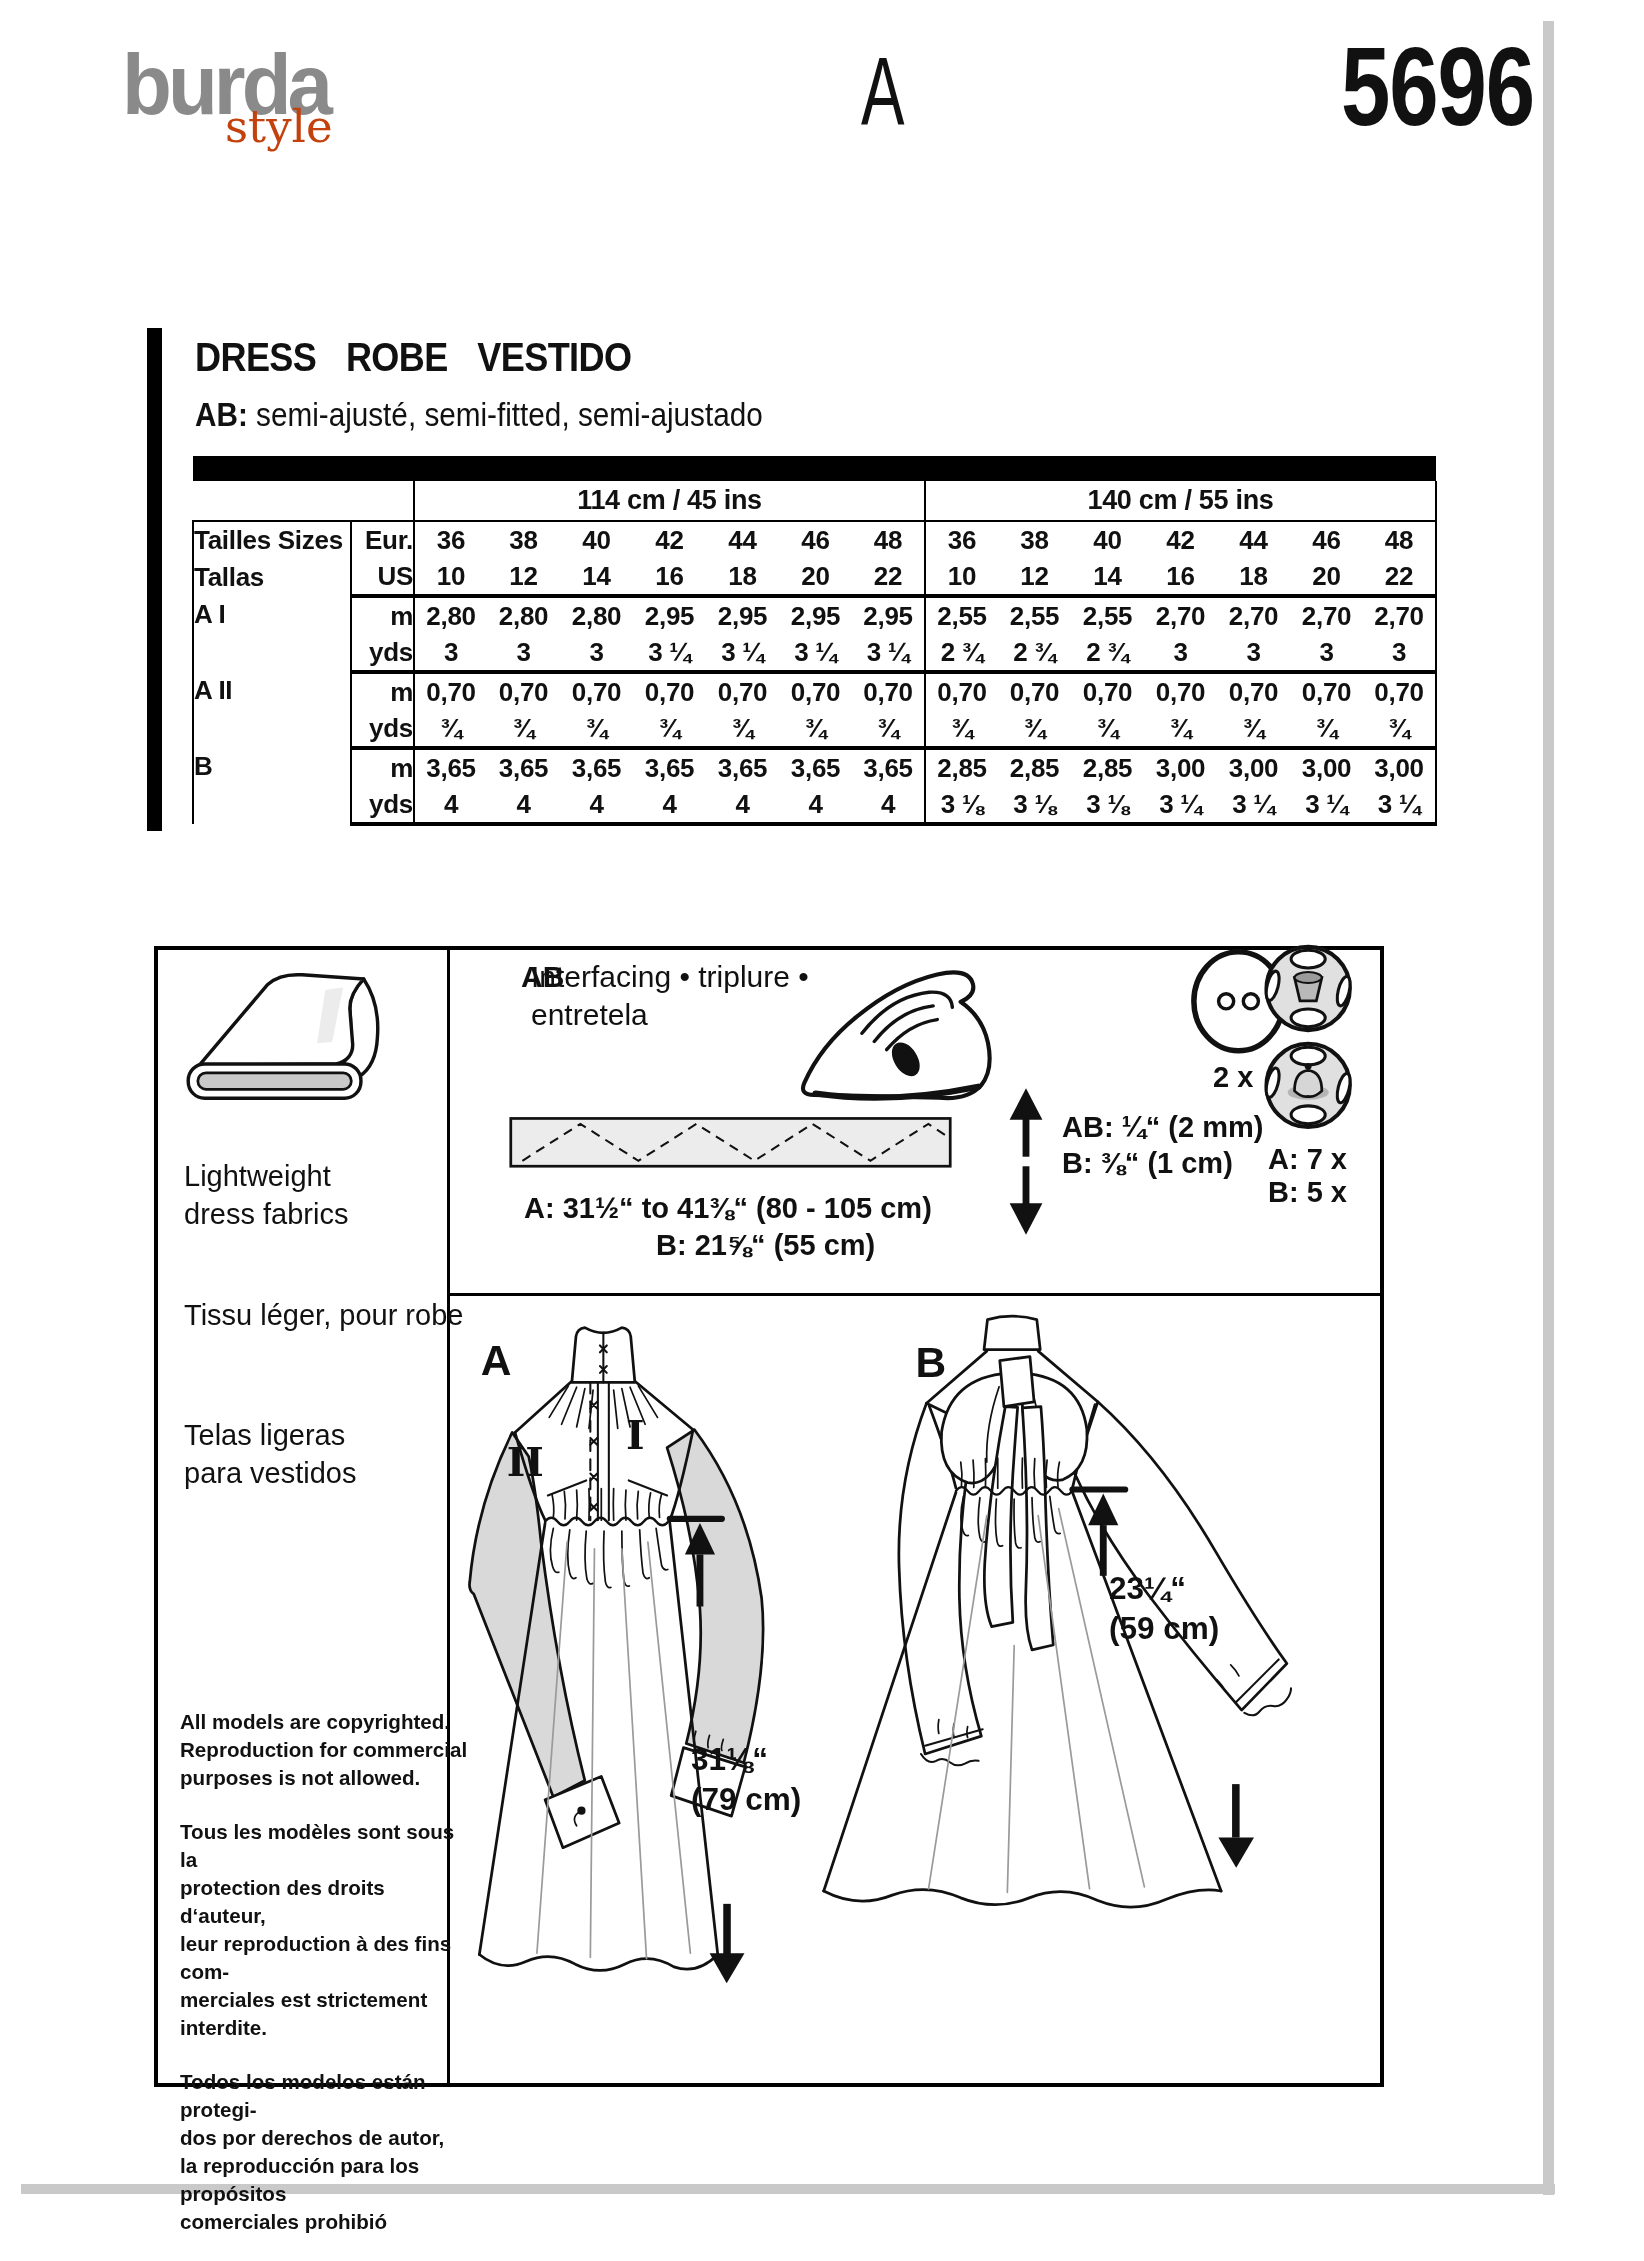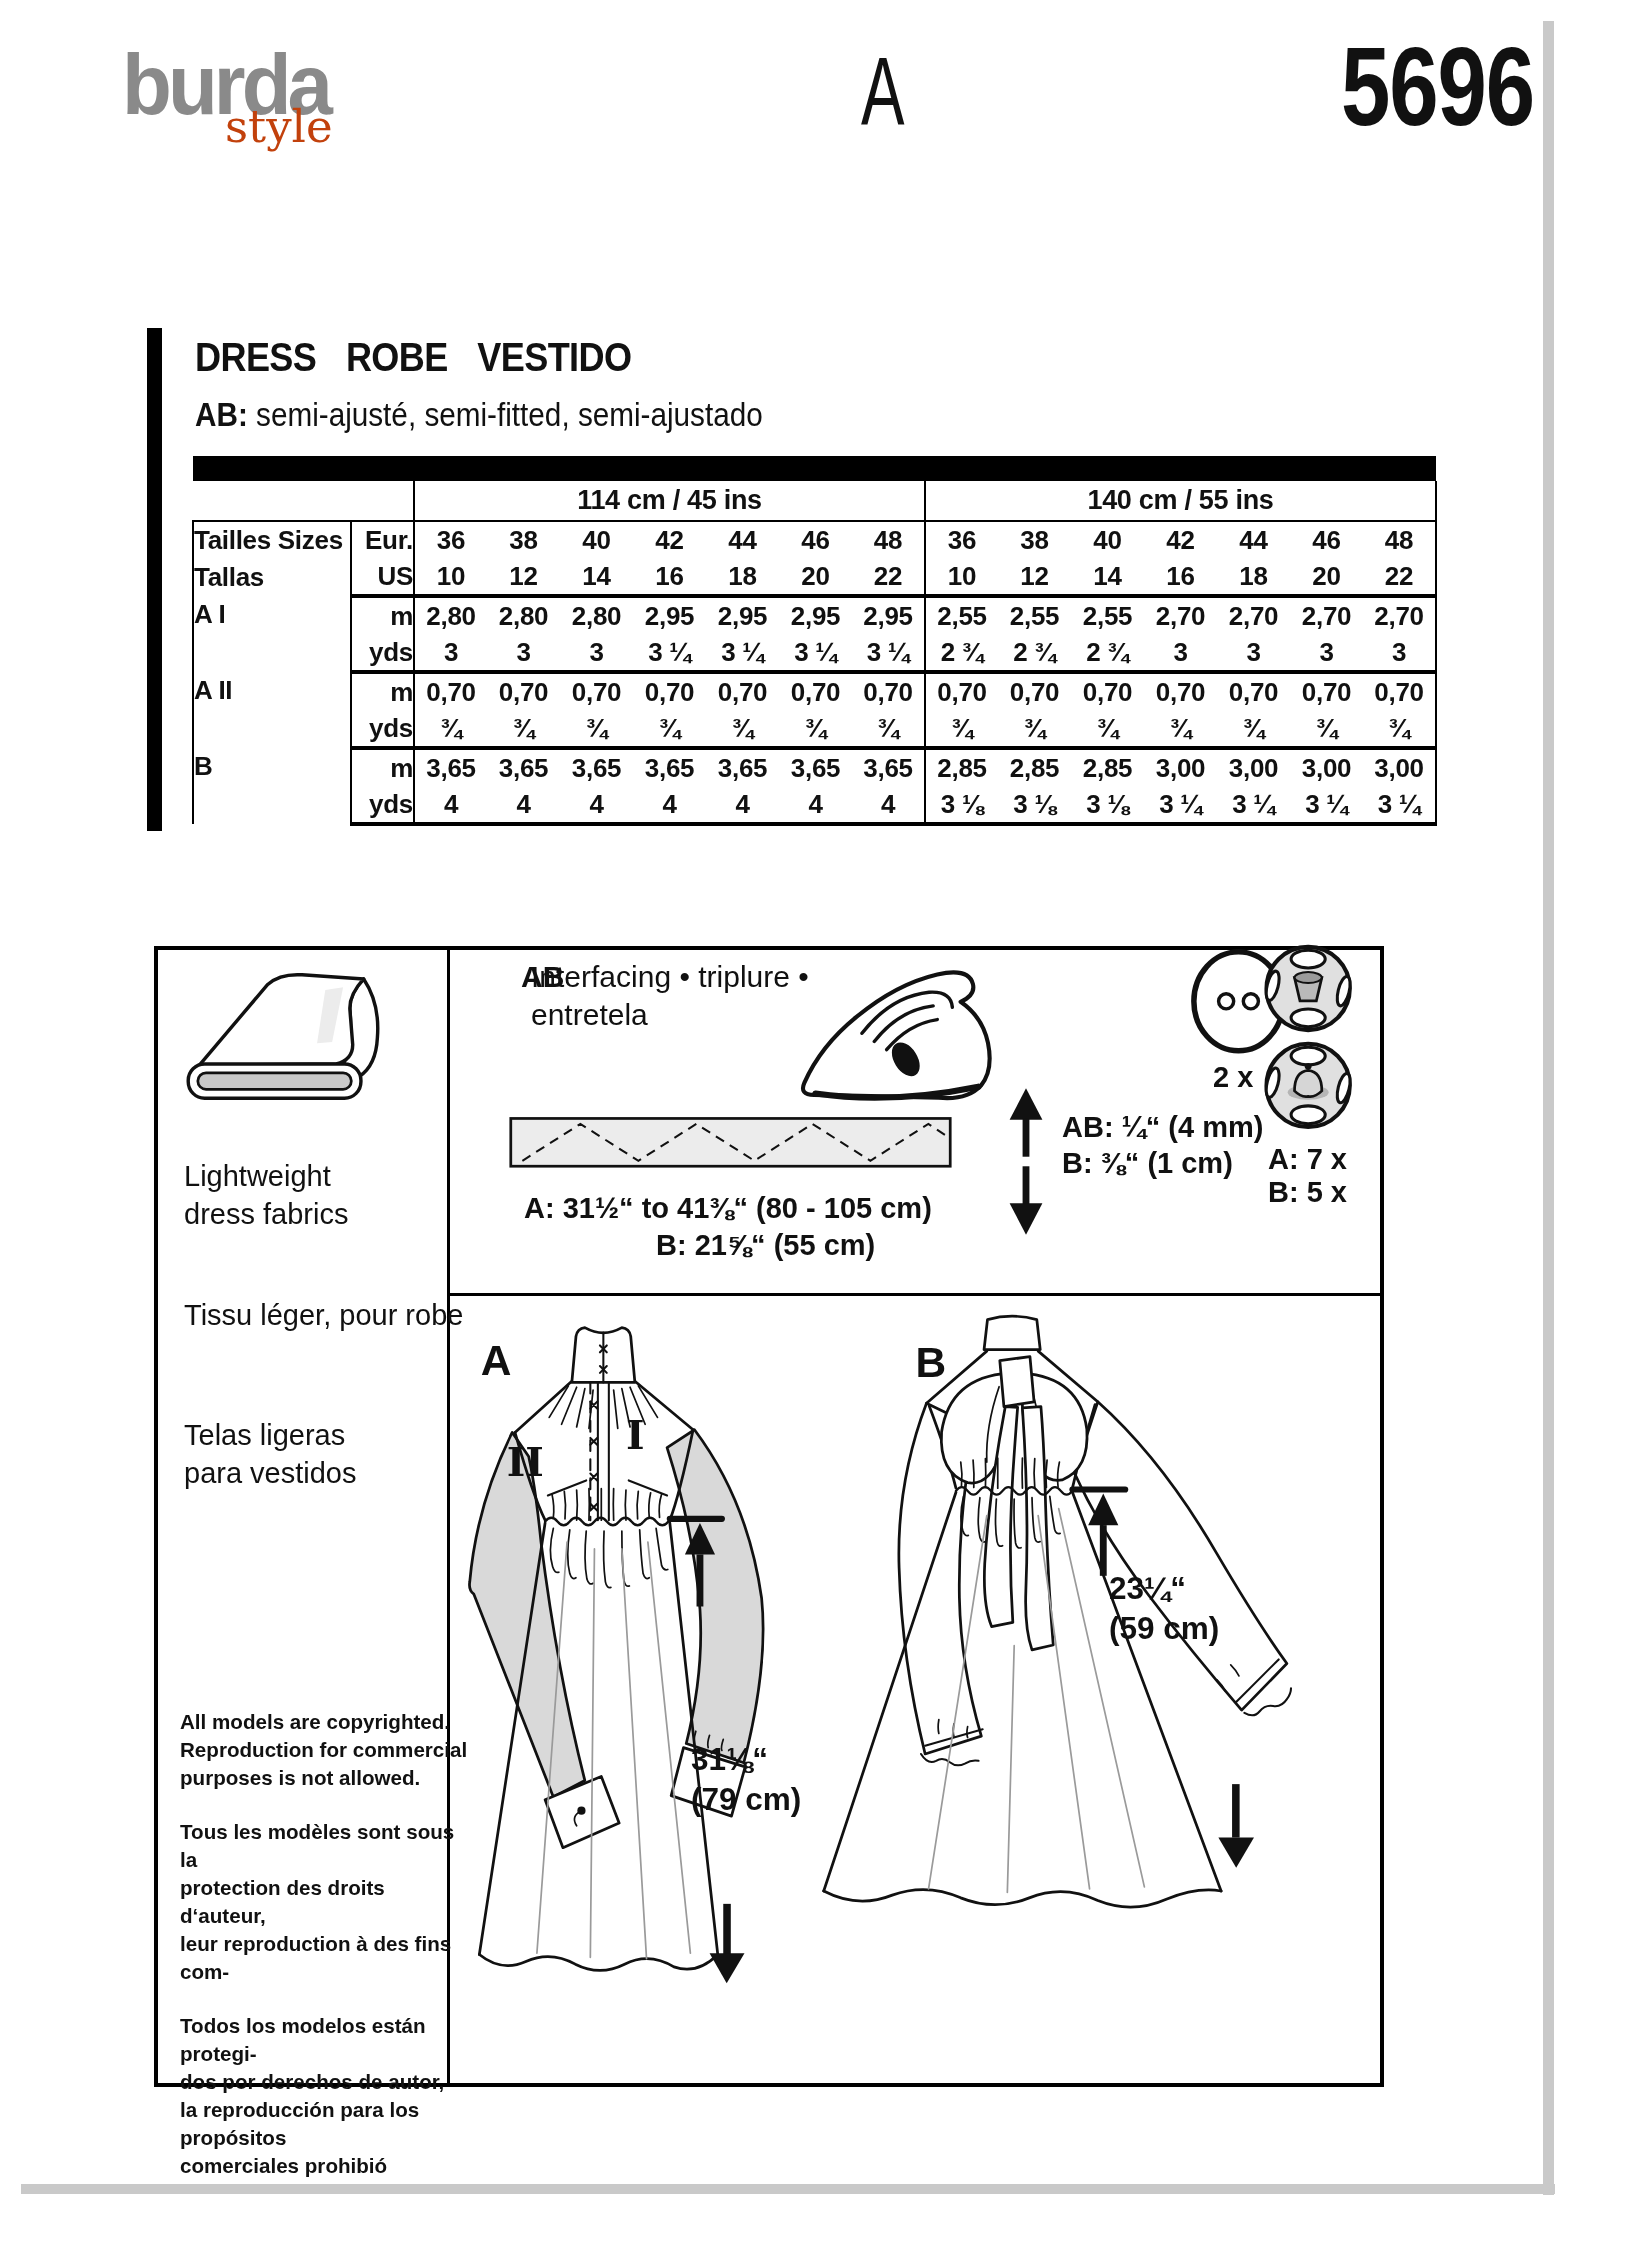--- a/index.html
+++ b/index.html
@@ -270,20 +270,21 @@
   <div>
     <div>All models are copyrighted.</div>
     <div>Reproduction for commercial</div>
     <div>purposes is not allowed.</div>
   </div>
   <div class="copy-gap"></div>
   <div>
     <div>Tous les modèles sont sous la</div>
     <div>protection des droits d‘auteur,</div>
     <div>leur reproduction à des fins com-</div>
+    <div>merciales est strictement interdite.</div>
   </div>
   <div class="copy-gap"></div>
   <div>
     <div>Todos los modelos están protegi-</div>
     <div>dos por derechos de autor,</div>
     <div>la reproducción para los propósitos</div>
     <div>comerciales prohibió</div>
   </div>
 </div>
 
@@ -341,21 +342,21 @@
   <path stroke="#111" stroke-width="3" fill="none" stroke-dasharray="14 10" d="M20,70 L105,16 L190,70 L275,16 L360,70 L445,16 L530,70 L615,16 L645,36"></path>
 </svg>
 <svg class="abs" style="left:1002px;top:1087px" width="48" height="149" viewBox="0 0 70 218">
   <g fill="#111">
     <polygon points="35,2 11,48 59,48"></polygon>
     <rect x="30" y="46" width="10" height="56"></rect>
     <rect x="30" y="116" width="10" height="56"></rect>
     <polygon points="11,170 59,170 35,216"></polygon>
   </g>
 </svg>
-<div class="abs txt meas" style="left:1062px;top:1111px">AB: ¼“ (4 mm)</div>
+<div class="abs txt meas" style="left:1062px;top:1111px">AB: ¼“ (2 mm)</div>
 <div class="abs txt meas" style="left:1062px;top:1147px">B: ⅜“ (1 cm)</div>
 <div class="abs txt meas" style="left:524px;top:1192px">A: 31½“ to 41⅜“ (80 - 105 cm)</div>
 <div class="abs txt meas" style="left:656px;top:1229px">B: 21⅝“ (55 cm)</div>
 
 <svg class="abs" style="left:449px;top:1316px" width="480" height="692" viewBox="0 0 700 1010">
   <g fill="none" stroke="#111" stroke-width="4" stroke-linejoin="round" stroke-linecap="round">
 
     <path fill="#d9d9d9" d="M92,170 Q40,275 30,388 Q28,400 36,406 L152,702 L198,678 Q158,520 134,330 Q126,250 116,205 Z"></path>
     <path fill="#d9d9d9" d="M358,166 Q436,270 456,412 Q466,510 430,652 L346,624 Q372,520 366,428 Q358,318 318,192 Z"></path>
 

